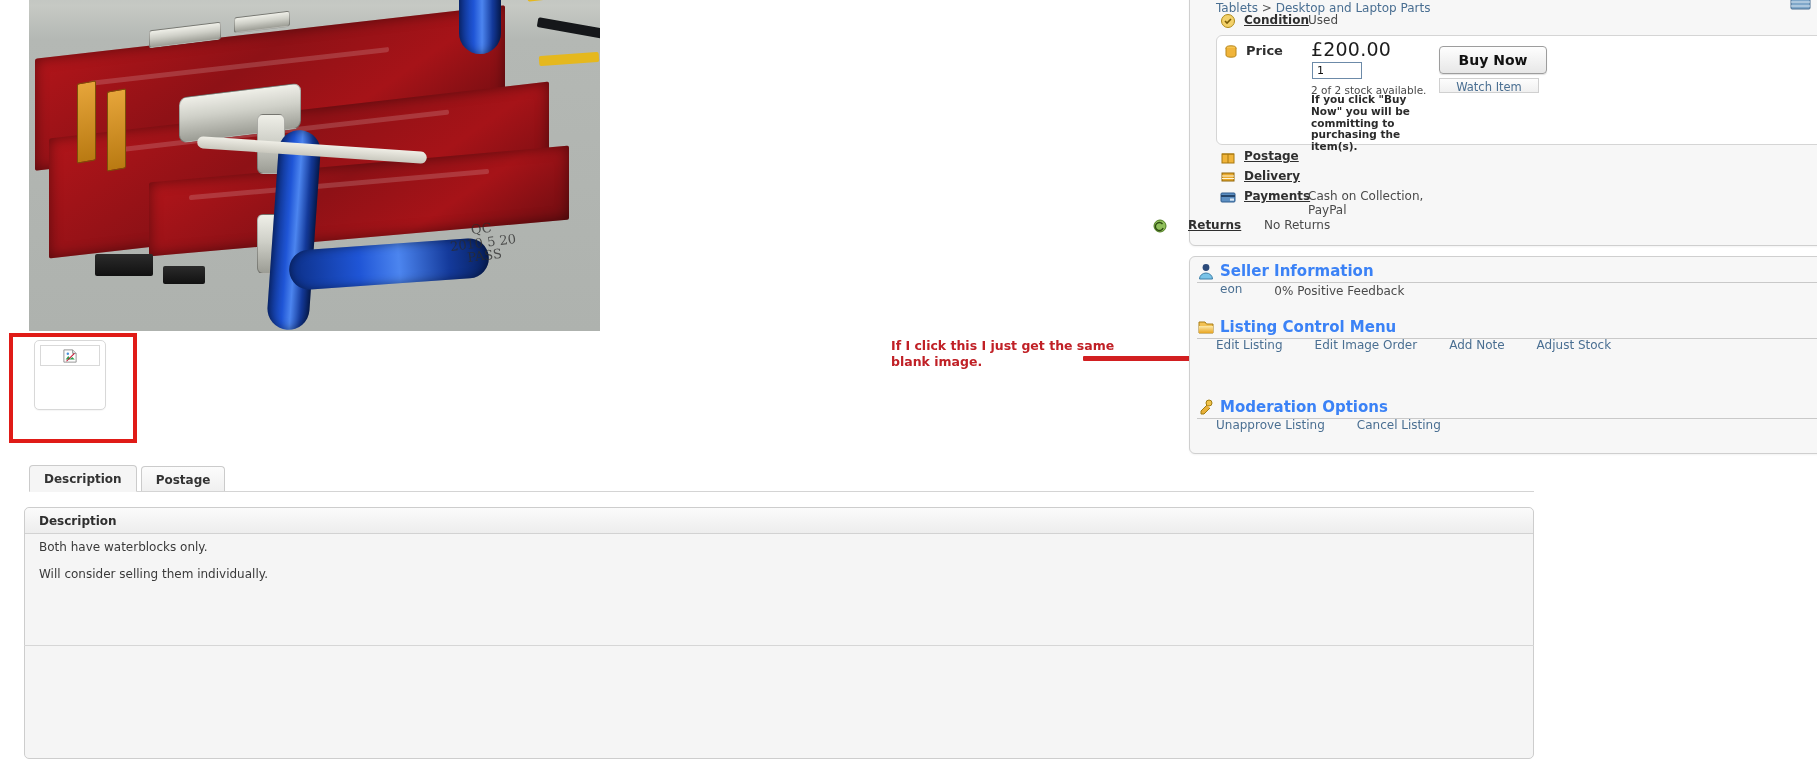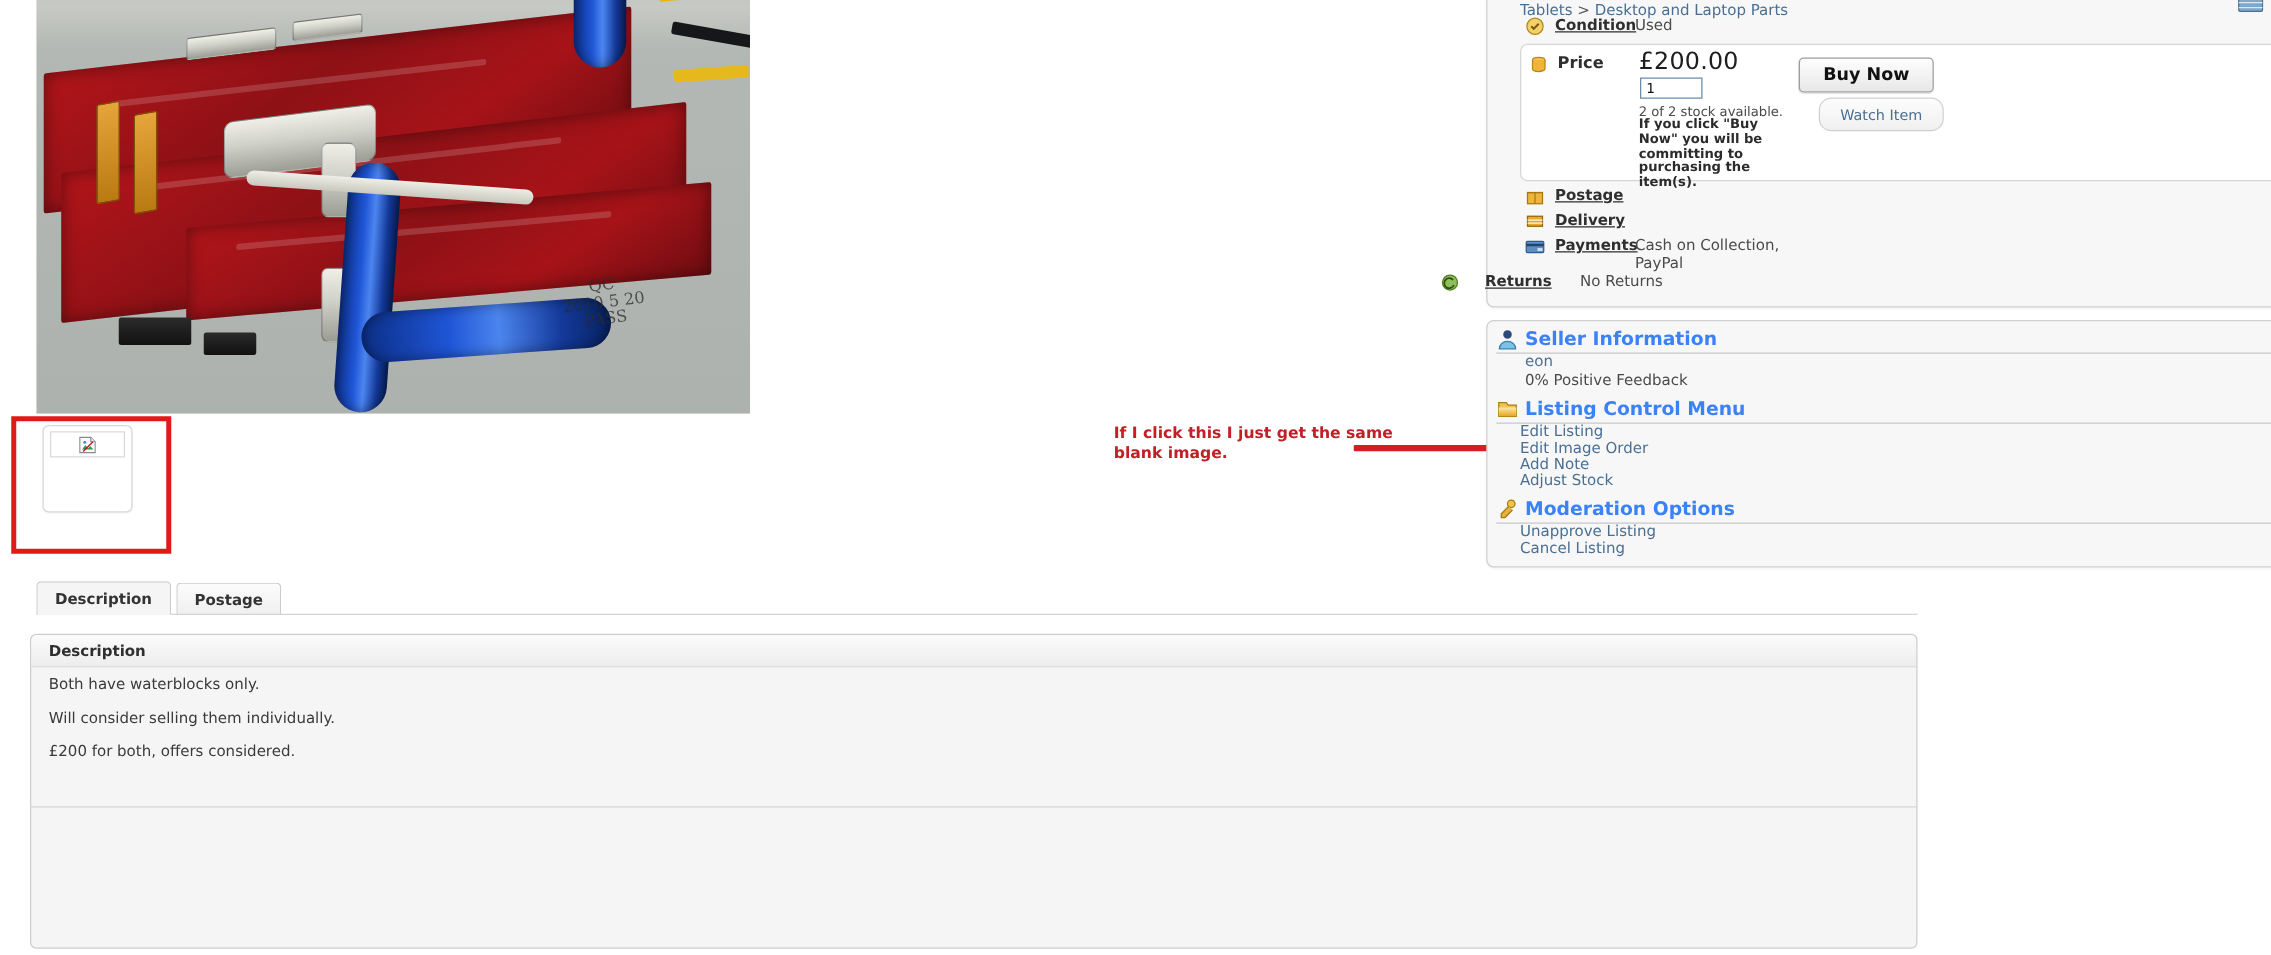--- a/index.html
+++ b/index.html
@@ -116,38 +116,38 @@
     font-weight:bold;color:#2b2b2b;line-height:1.12;
   }
   #buy-now{
     position:absolute;left:222px;top:10px;width:108px;height:28px;
     background:linear-gradient(180deg,#fefefe,#e7e7e7);
     border:1px solid #9d9d9d;border-radius:4px;
     font-weight:bold;font-size:14px;color:#111;cursor:pointer;
     font-family:inherit;box-shadow:0 1px 1px rgba(0,0,0,.12);
   }
   #watch-item{
-    position:absolute;left:222px;top:42px;width:100px;height:27px;
+    position:absolute;left:222px;top:42px;width:100px;height:15px;
     background:linear-gradient(180deg,#fdfdfd,#f0f0f0);
-    border:1px solid #d0d0d0;border-radius:10px;
-    font-size:11.5px;color:#4a6f92;cursor:pointer;font-family:inherit;margin-left:16px;
+    border:1px solid #d0d0d0;border-radius:0;
+    font-size:11.5px;color:#4a6f92;cursor:pointer;font-family:inherit;
   }
 
   .sechead{
     position:absolute;display:flex;align-items:center;
     border-bottom:1px solid #c9c9c9;padding-bottom:2px;
   }
   .sechead .ico{width:18px;height:18px;margin-right:5px;position:relative;flex:0 0 18px;}
   .sechead .txt{font-weight:bold;font-size:15px;color:#3b82f6;white-space:nowrap;}
 
   #sec-seller{left:1197px;top:262px;width:645px;}
   #sec-listing{left:1197px;top:318px;width:645px;}
   #sec-moderation{left:1197px;top:398px;width:645px;}
 
-  .linkcol{position:absolute;display:flex;flex-direction:column;}
+  .linkcol{position:absolute;display:flex;flex-direction:row;gap:32px;}
   .linkcol a{color:#4a6f92;font-size:12px;text-decoration:none;line-height:13px;cursor:pointer;}
   .plain{color:#4a4a4a;font-size:12px;line-height:13px;}
 
   #seller-body{left:1220px;top:283px;}
   #listing-links{left:1216px;top:339px;}
   #moderation-links{left:1216px;top:419px;}
 
   
   #tabs{position:absolute;left:29px;top:465px;height:27px;display:flex;align-items:flex-end;}
   .tab{
@@ -374,16 +374,15 @@
   <div class="tab active">Description</div>
   <div class="tab">Postage</div>
 </div>
 <div id="tabs-rule"></div>
 
 <div id="desc-panel">
   <div id="desc-header">Description</div>
   <div id="desc-body">
     <p>Both have waterblocks only.</p>
     <p>Will consider selling them individually.</p>
-    <p>£200 for both, offers considered.</p>
   </div>
 </div>
 <div id="desc-divider"></div>
 
 </body></html>

